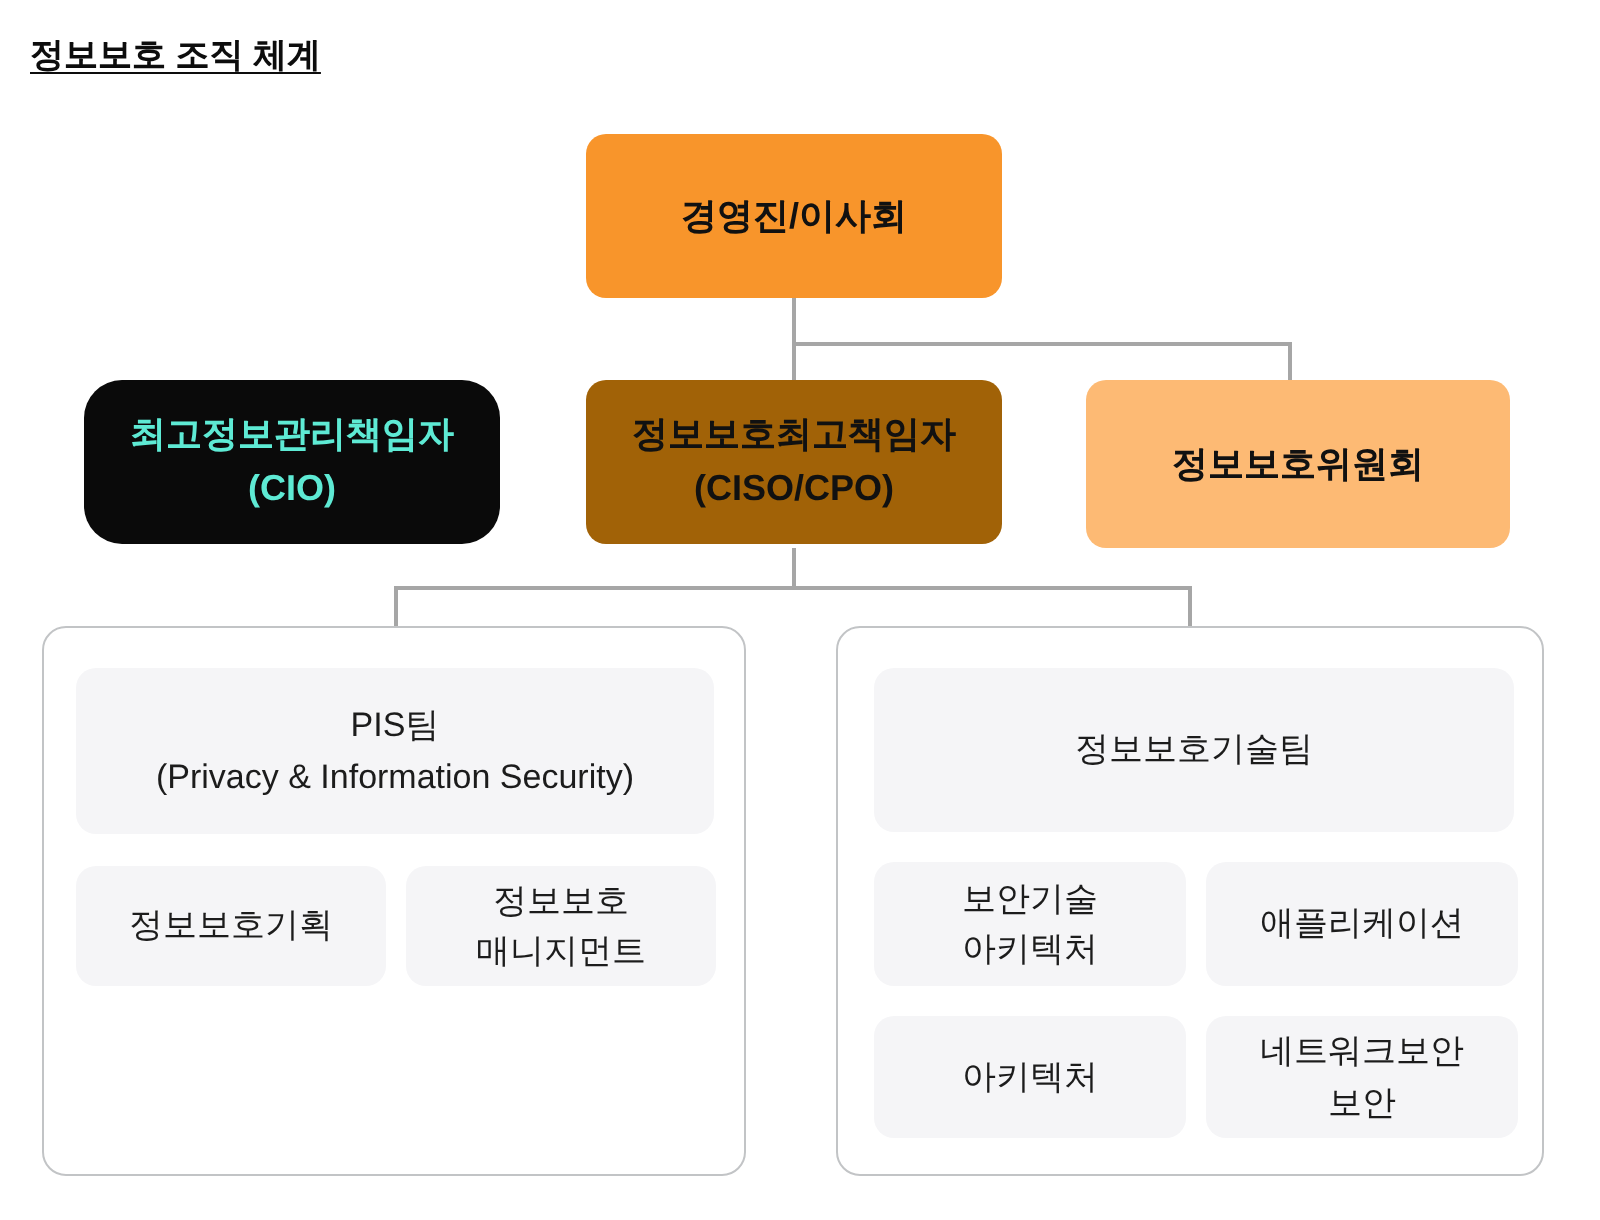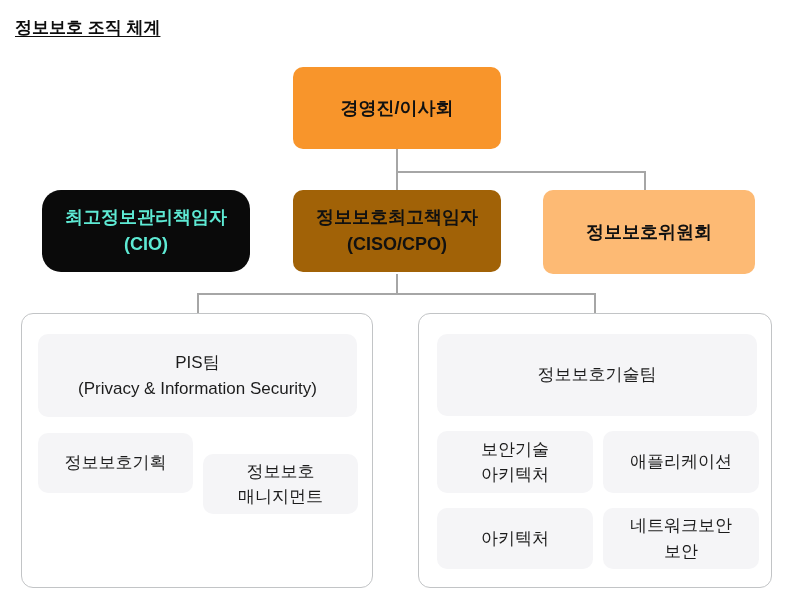--- a/index.html
+++ b/index.html
@@ -40,21 +40,21 @@
 
   .member {
     position:absolute; background:#F5F5F7; border-radius:10px;
     display:flex; align-items:center; justify-content:center; text-align:center;
     font-size:17px; font-weight:500; color:#1c1c1c; line-height:1.5;
     white-space:pre-line;
   }
   .hdr-l { left:16px;  top:20px;  width:319px; height:83px; }
   .hdr-r { left:18px;  top:20px;  width:320px; height:82px; }
   .l-m1  { left:16px;  top:119px; width:155px; height:60px; }
-  .l-m2  { left:181px; top:119px; width:155px; height:60px;margin-top:21px; }
+  .l-m2  { left:181px; top:119px; width:155px; height:60px; }
   .l-m3  { left:16px;  top:195px; width:155px; height:60px; }
   .r-m1  { left:18px;  top:117px; width:156px; height:62px; }
   .r-m2  { left:184px; top:117px; width:156px; height:62px; }
   .r-m3  { left:18px;  top:194px; width:156px; height:61px; }
   .r-m4  { left:184px; top:194px; width:156px; height:61px; }
 </style>
 </head>
 <body>
 
 <div>

